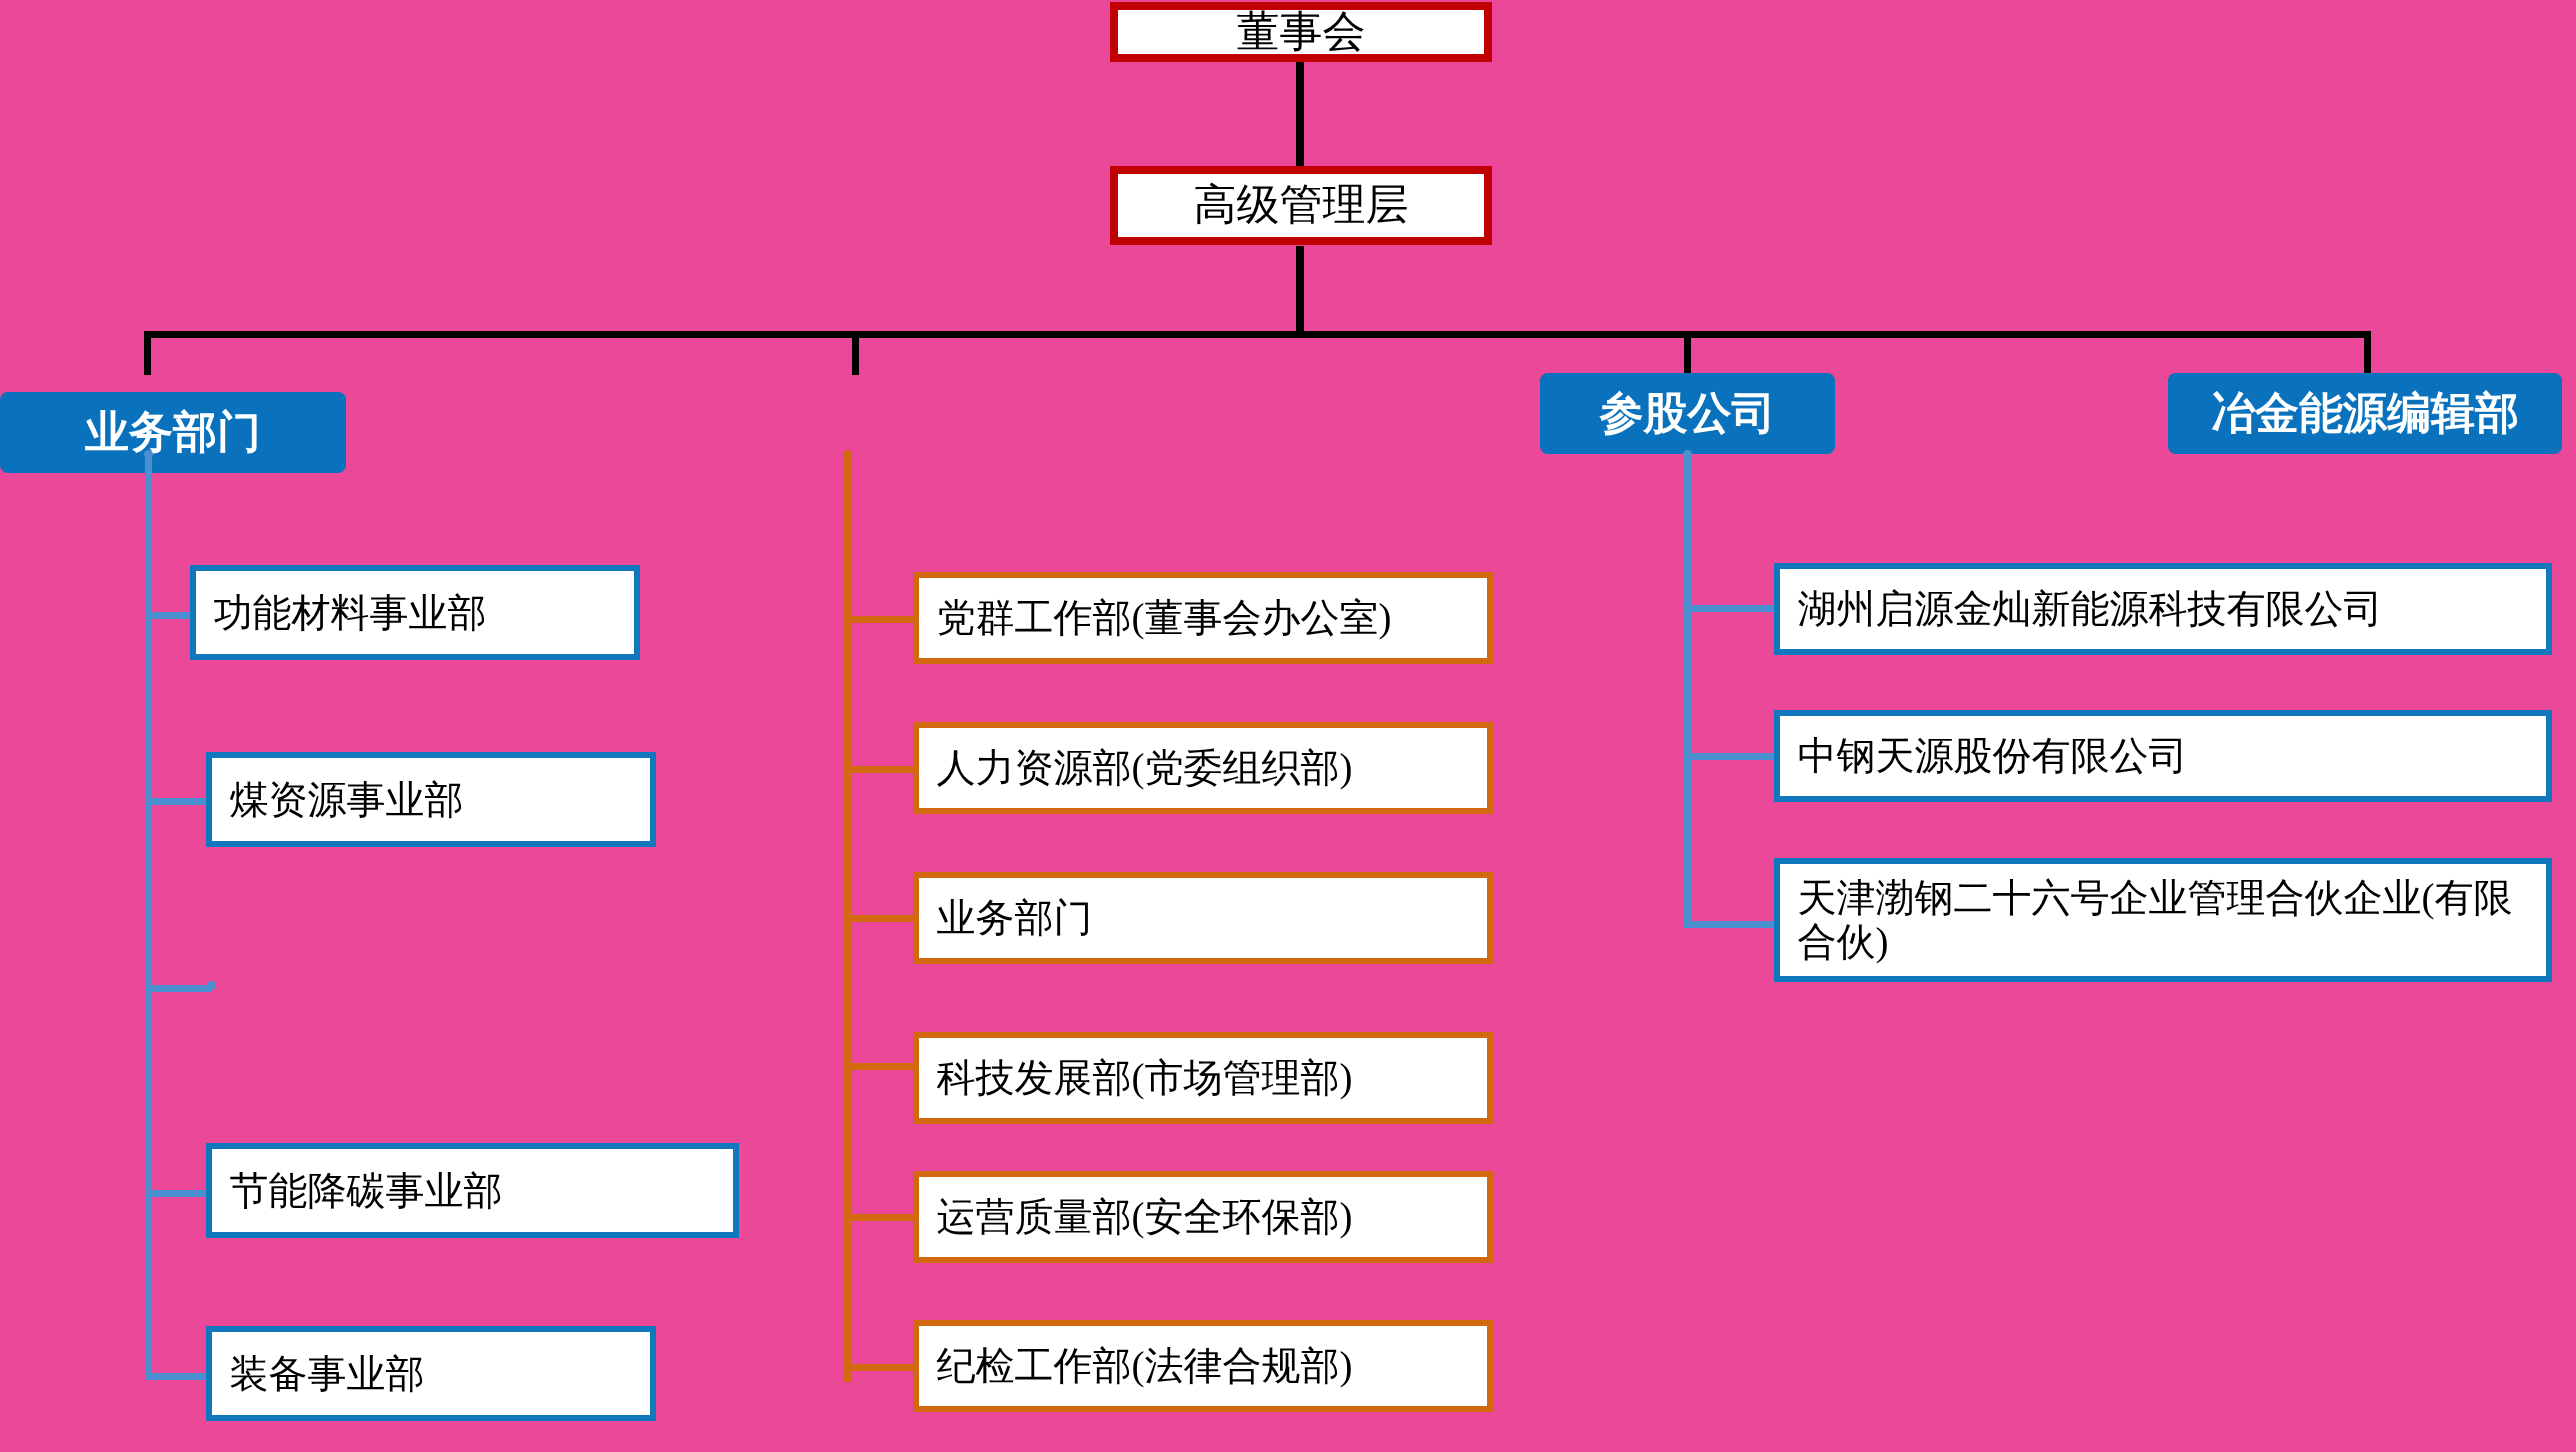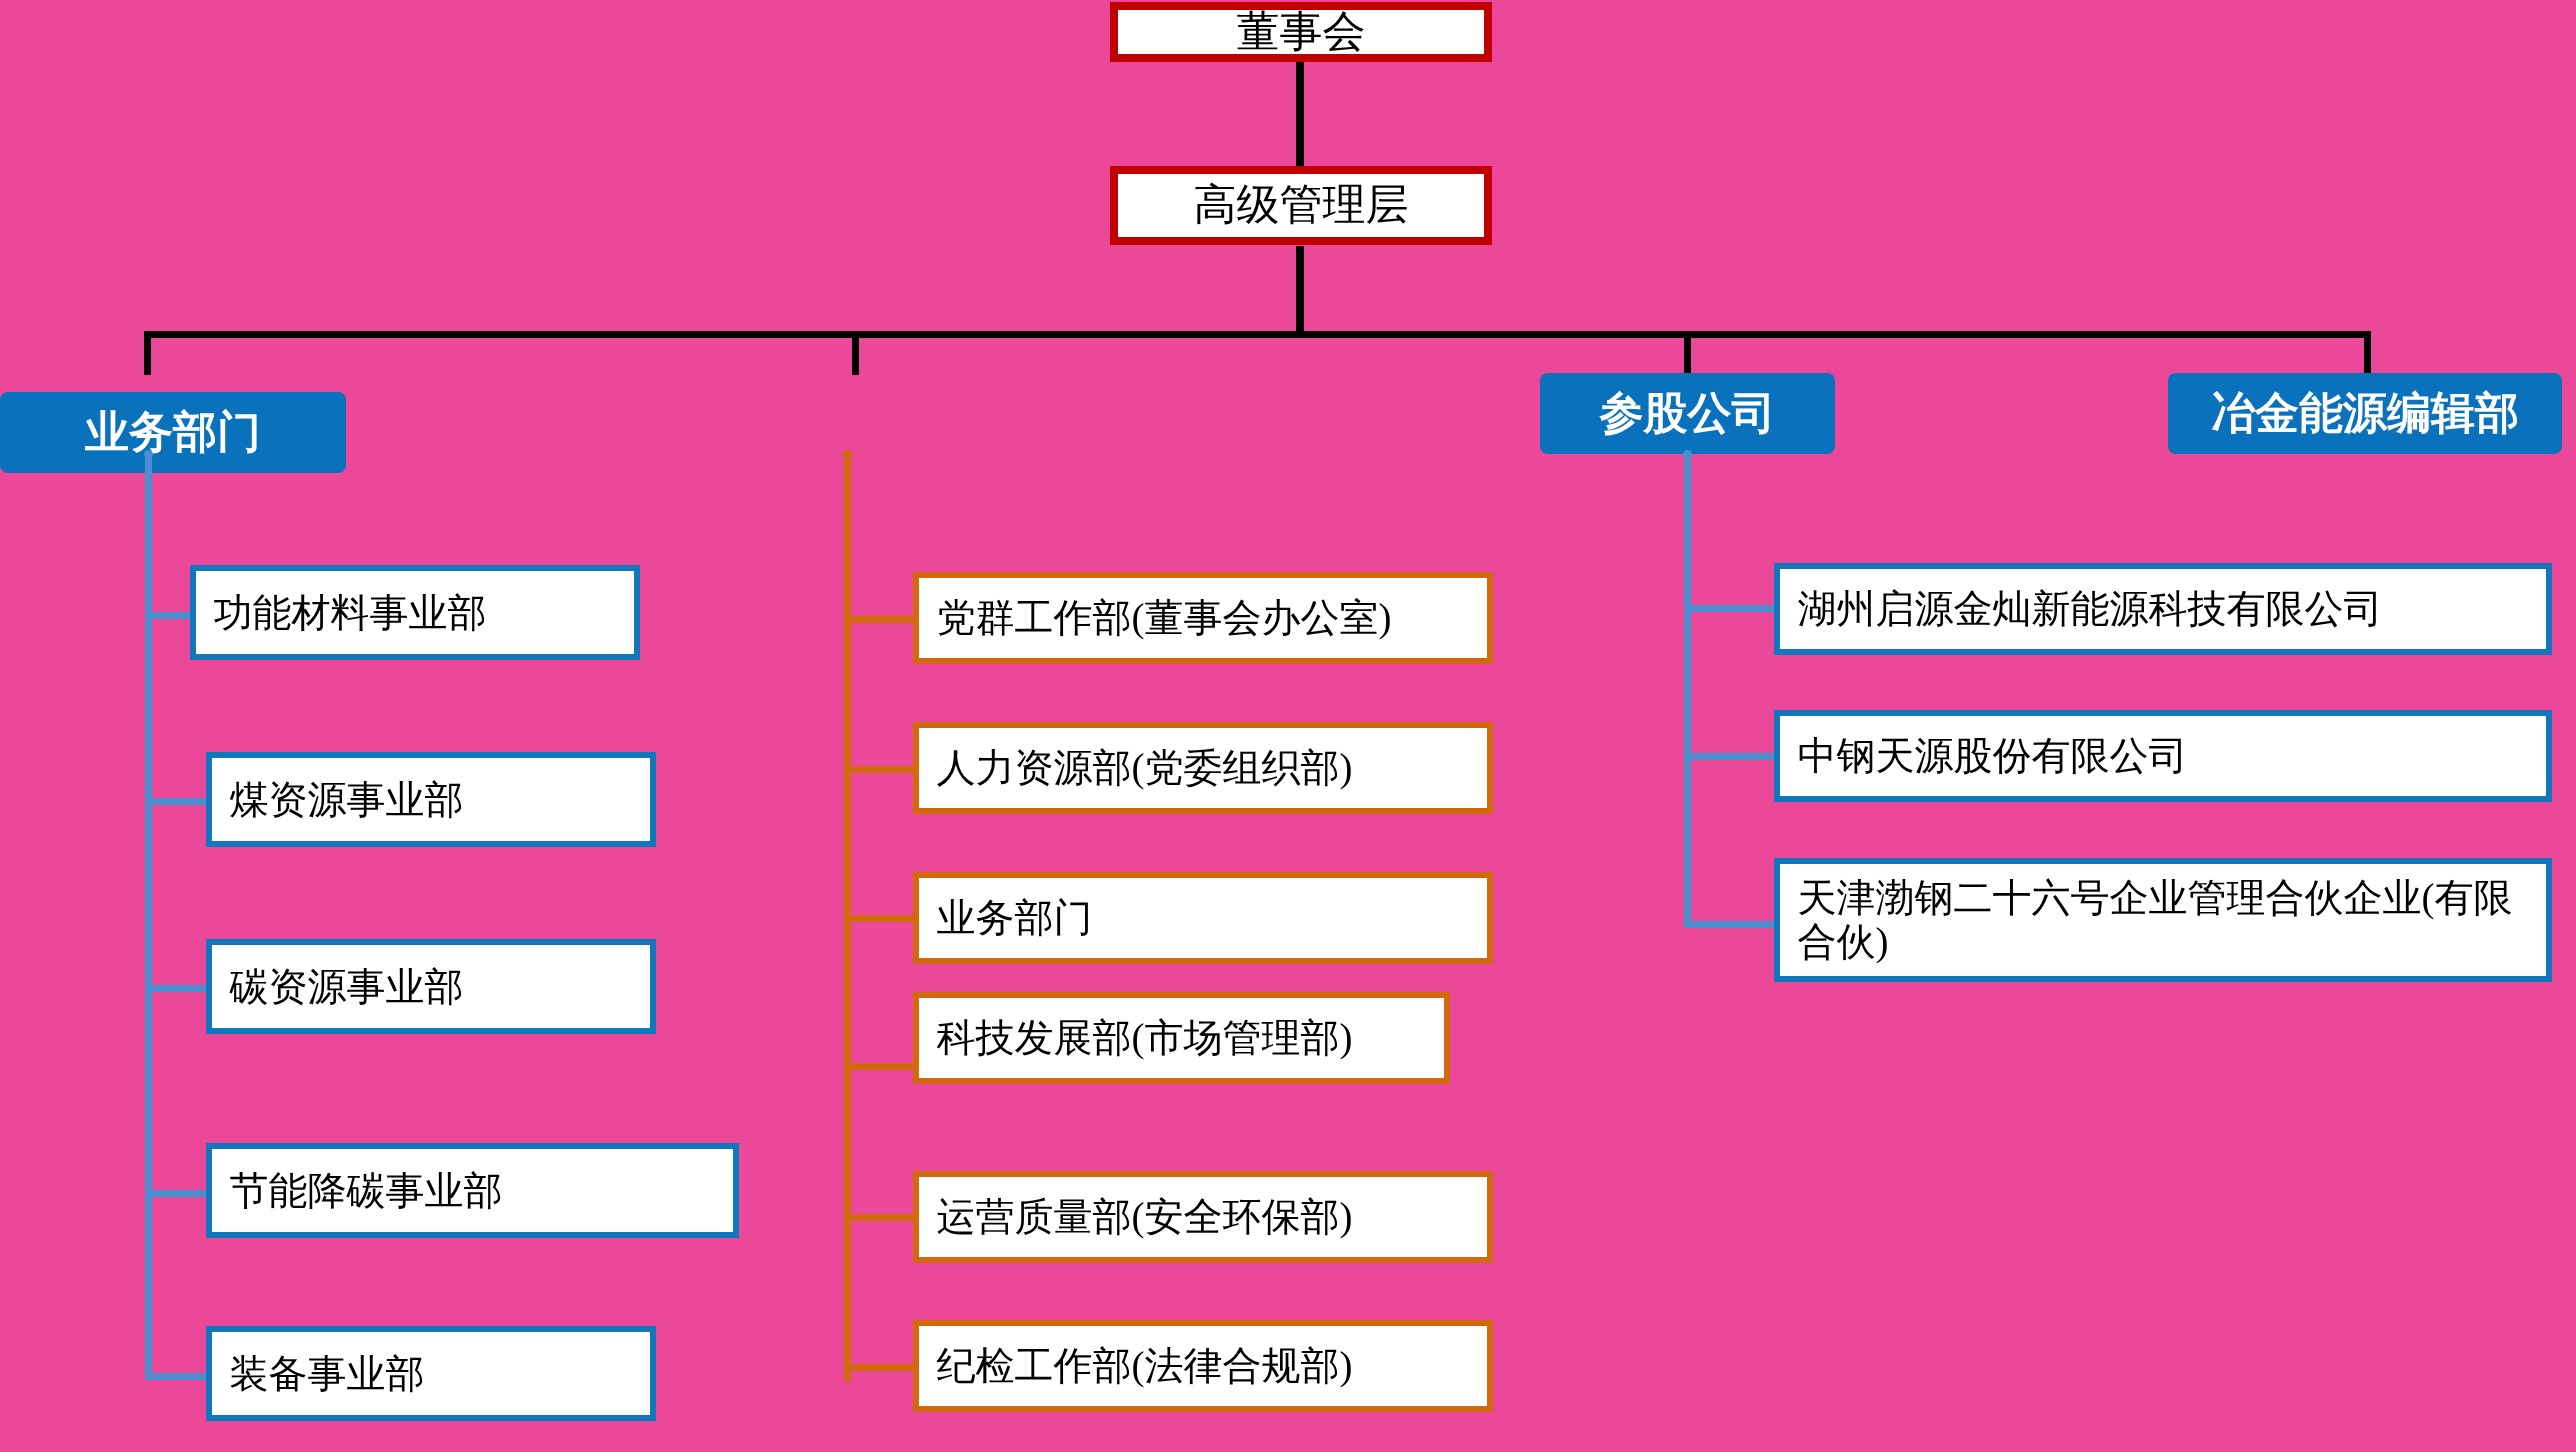--- a/index.html
+++ b/index.html
@@ -114,38 +114,37 @@
   <div class="conn blue" style="left:145px; top:1373px; width:66px; height:6.8px;"></div>
 
   <div class="dot blue" style="left:207px; top:608px;"></div>
   <div class="dot blue" style="left:207px; top:795px;"></div>
   <div class="dot blue" style="left:207px; top:981px;"></div>
   <div class="dot blue" style="left:207px; top:1186px;"></div>
   <div class="dot blue" style="left:207px; top:1369px;"></div>
 
   <div class="node node-leaf blue" style="left:190px; top:565px; width:450px; height:95px;text-align:center;">功能材料事业部</div>
   <div class="node node-leaf blue" style="left:206px; top:752px; width:450px; height:95px;">煤资源事业部</div>
-  <div class="node node-leaf blue" style="left:206px; top:939px; width:450px; height:95px;">碳资源事业部</div>
   <div class="node node-leaf blue" style="left:206px; top:1143px; width:533px; height:95px;">节能降碳事业部</div>
   <div class="node node-leaf blue" style="left:206px; top:1326px; width:450px; height:95px;">装备事业部</div>
 
   <div class="conn orange" style="left:844px; top:454px; width:6.8px; height:928px;"></div>
   <div class="dot orange" style="left:843px; top:450px;"></div>
 
   <div class="conn orange" style="left:844px; top:616px; width:75px; height:6.8px;"></div>
   <div class="conn orange" style="left:844px; top:766px; width:75px; height:6.8px;"></div>
   <div class="conn orange" style="left:844px; top:915px; width:75px; height:6.8px;"></div>
   <div class="conn orange" style="left:844px; top:1063px; width:75px; height:6.8px;"></div>
   <div class="conn orange" style="left:844px; top:1214px; width:75px; height:6.8px;"></div>
   <div class="conn orange" style="left:844px; top:1364px; width:75px; height:6.8px;"></div>
 
   <div class="node node-leaf orange" style="left:913px; top:572px; width:580px; height:92px;">党群工作部(董事会办公室)</div>
   <div class="node node-leaf orange" style="left:913px; top:722px; width:580px; height:92px;">人力资源部(党委组织部)</div>
   <div class="node node-leaf orange" style="left:913px; top:872px; width:580px; height:92px;">业务部门</div>
-  <div class="node node-leaf orange" style="left:913px; top:992px; width:537px; height:92px;">科技发展部(市场管理部)</div>
+  <div class="node node-leaf orange" style="left:913px; top:1032px; width:580px; height:92px;">科技发展部(市场管理部)</div>
   <div class="node node-leaf orange" style="left:913px; top:1171px; width:580px; height:92px;">运营质量部(安全环保部)</div>
   <div class="node node-leaf orange" style="left:913px; top:1320px; width:580px; height:92px;">纪检工作部(法律合规部)</div>
 
   <div class="conn blue" style="left:1684px; top:454px; width:6.8px; height:474px;"></div>
   <div class="dot blue" style="left:1683px; top:450px;"></div>
 
   <div class="conn blue" style="left:1684px; top:605px; width:95px; height:6.8px;"></div>
   <div class="conn blue" style="left:1684px; top:753px; width:95px; height:6.8px;"></div>
   <div class="conn blue" style="left:1684px; top:921px; width:95px; height:6.8px;"></div>
 

